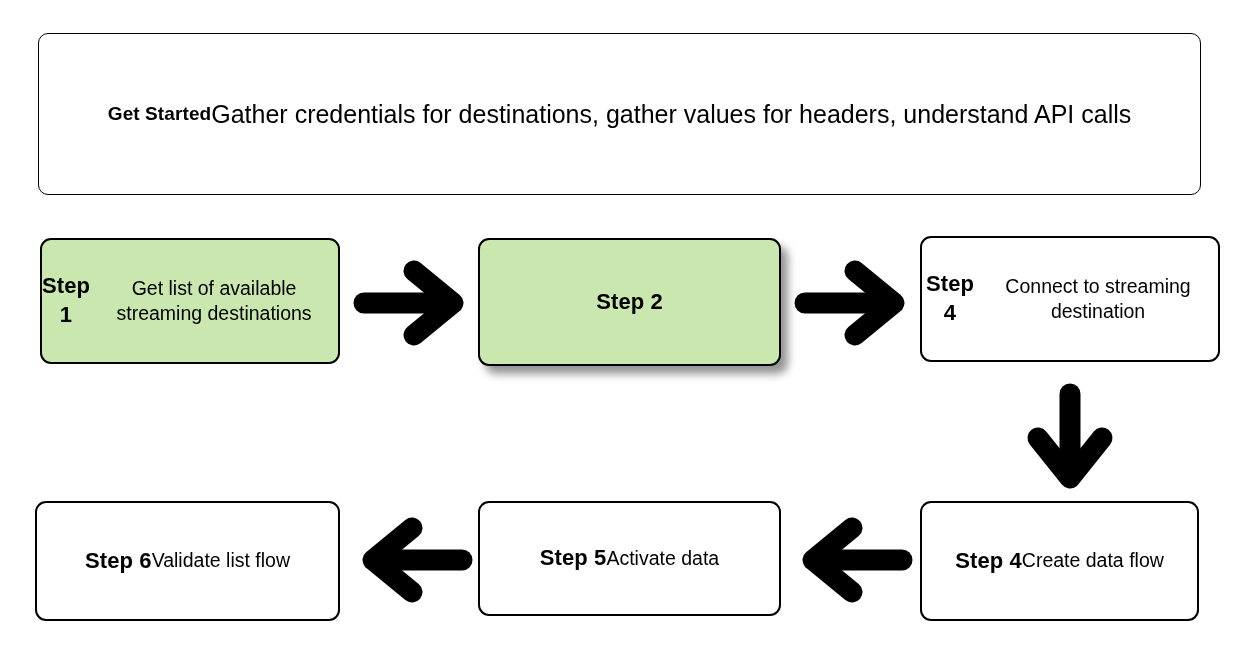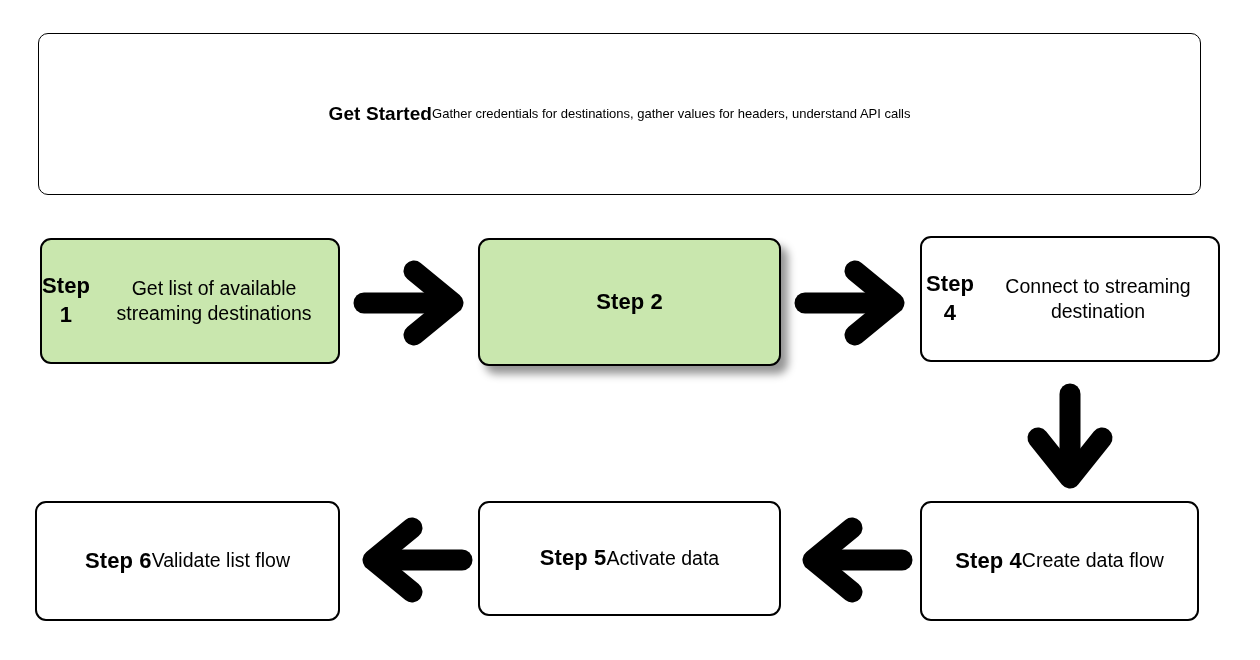--- a/index.html
+++ b/index.html
@@ -48,21 +48,21 @@
   
   .banner {
     border-width: 1.6px;
     border-radius: 10px;
     left: 38px;
     top: 33px;
     width: 1163px;
     height: 162px;
   }
   .banner .b-title { font-size: 19px; }
-  .banner .b-desc  { font-size: 13px; white-space: nowrap; }
+  .banner .b-desc  { font-size: 25px; white-space: nowrap; }
 
   
   .fill-green { background: #c9e7ae; }
   .has-shadow { box-shadow: 7px 8px 9px rgba(0,0,0,0.42); }
 
   
   .s1 { left: 40px;  top: 238px; width: 300px; height: 126px; }
   .s2 { left: 478px; top: 238px; width: 303px; height: 128px; }
   .s3 { left: 920px; top: 236px; width: 300px; height: 126px; }
 

